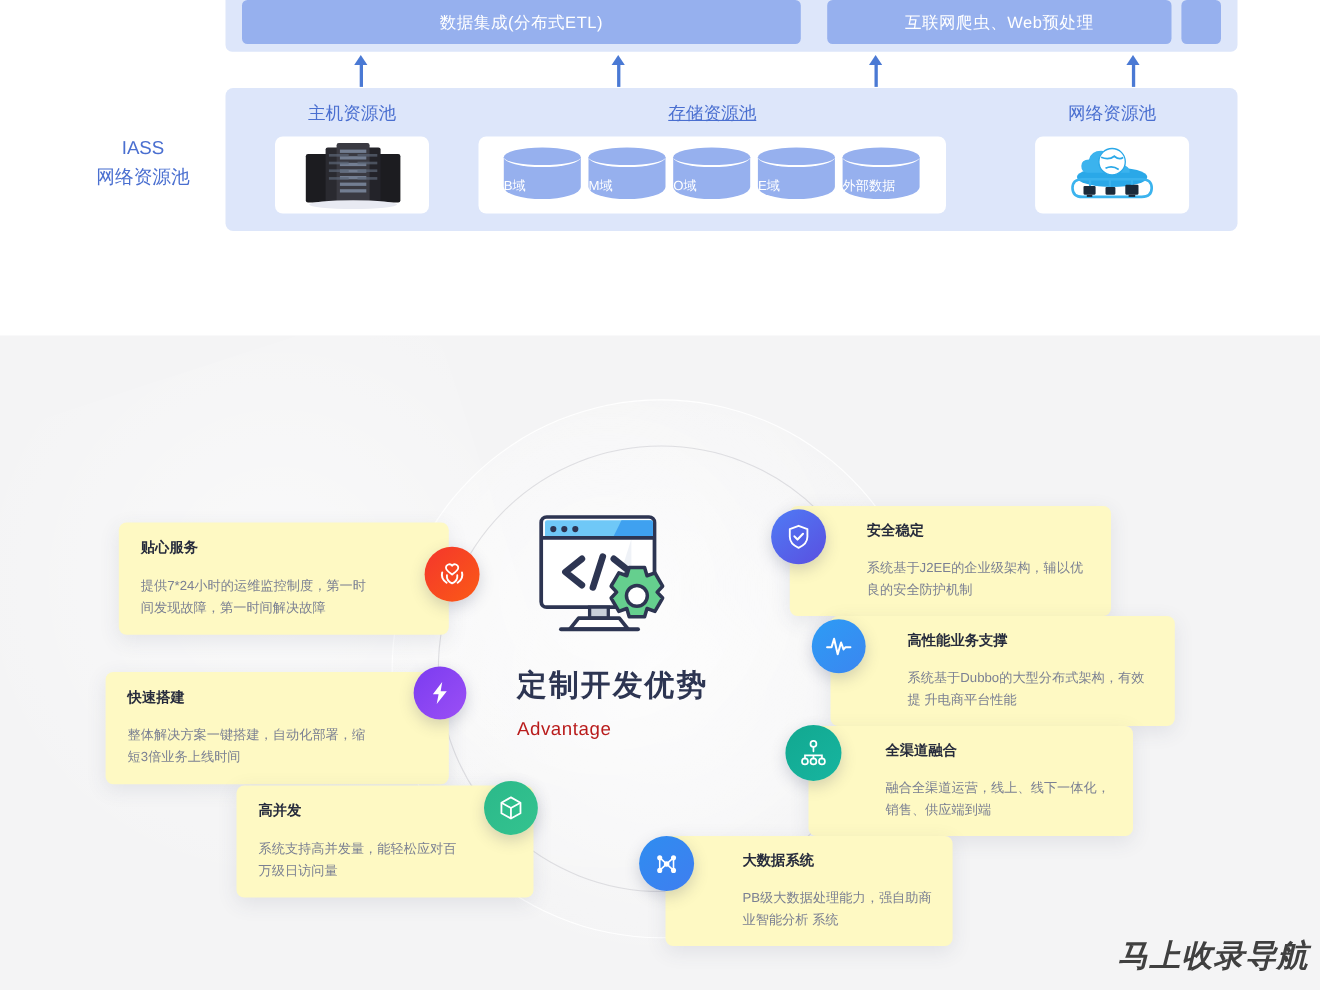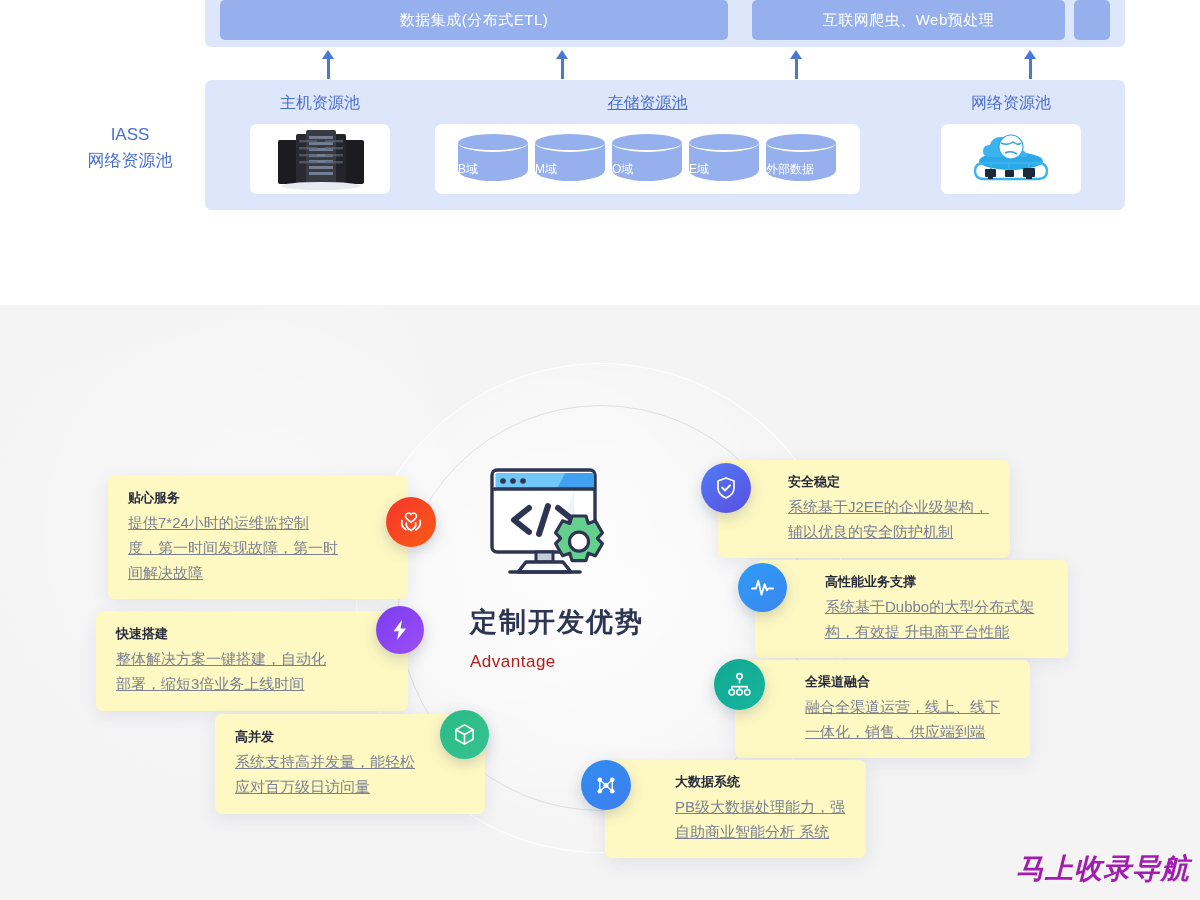--- a/index.html
+++ b/index.html
@@ -124,35 +124,35 @@
   .center-sub {
     margin-top: 12px; font-size: 17px; color: #b91c1c; letter-spacing: .5px;
   }
 
   
   .card {
     position: absolute; background: #fef9c3; border-radius: 7px;
     box-shadow: 0 5px 18px rgba(60,70,100,.10);
   }
   .card .title { font-size: 13px; font-weight: bold; color: #262b3c; }
-  .card .desc  { font-size: 15px; color: #7b8093; line-height: 1.65; margin-top: 4px; text-decoration: underline; }
+  .card .desc  { font-size: 12px; color: #7b8093; line-height: 1.65; margin-top: 16px; }
 
   .card.left  { padding: 14px 70px 14px 20px; }
   .card.right { padding: 13px 18px 13px 70px; }
 
   .badge {
     position: absolute; border-radius: 50%;
     display: flex; align-items: center; justify-content: center;
     box-shadow: 0 5px 14px rgba(60,70,100,.22);
   }
 
   .wm {
     position: absolute; right: 10px; bottom: 12px;
     font-size: 28px; font-weight: bold; font-style: italic;
-    color: #a21caf; letter-spacing: 1px;
+    color: #404040; letter-spacing: 1px;
     font-family: Liberation Serif, serif;
   }
 </style>
 </head>
 <body>
 
 <div id="page">
 
   <section id="arch">
 

